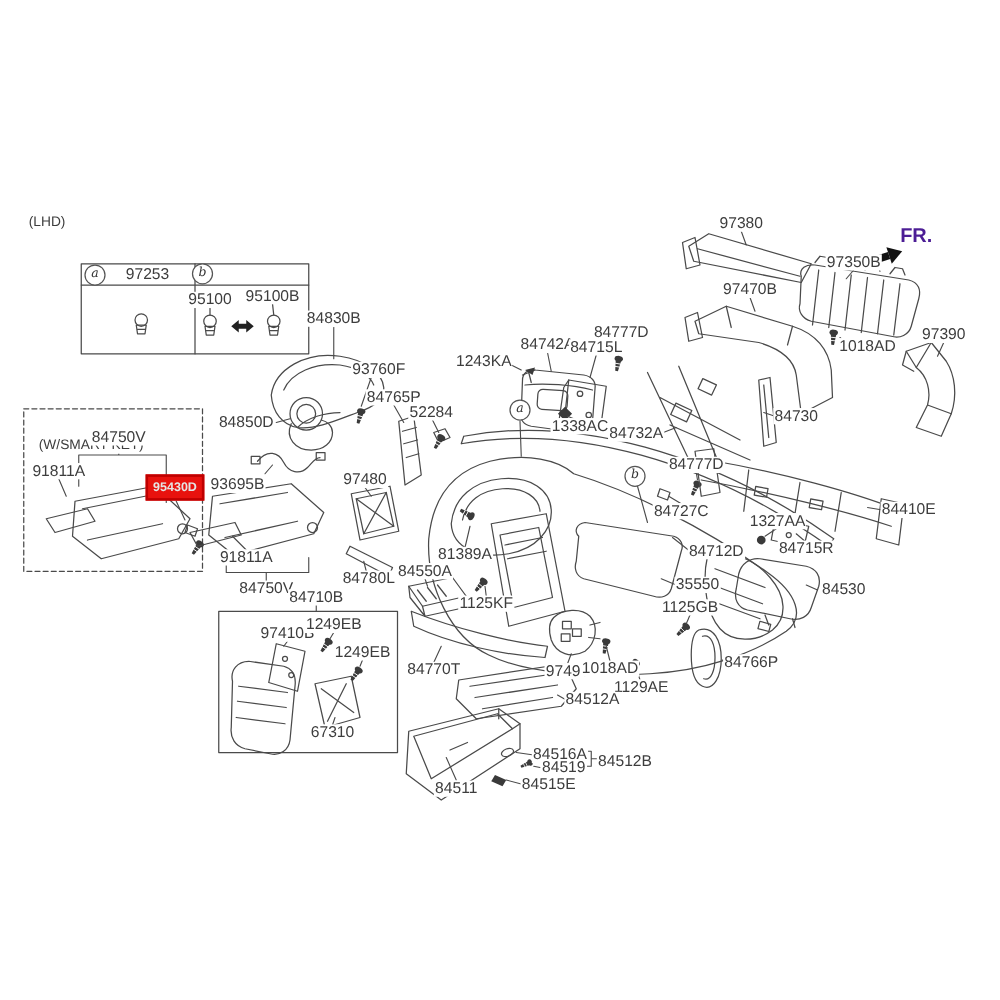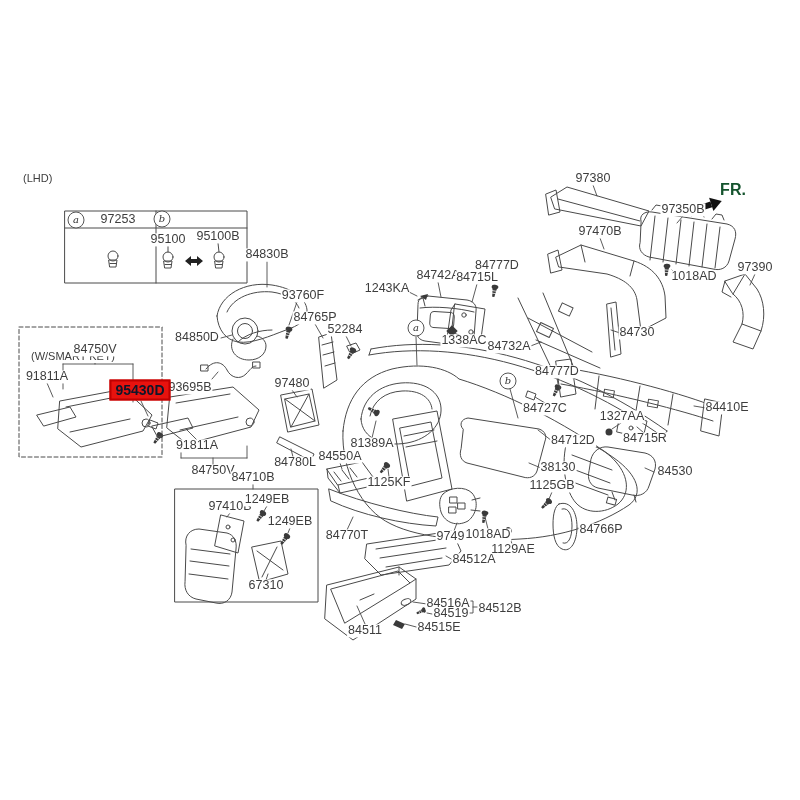--- a/index.html
+++ b/index.html
@@ -3,23 +3,23 @@
 <meta charset="utf-8">
 <style>
   html,body{margin:0;padding:0;background:#fff;}
   .stage{position:relative;width:800px;height:800px;background:#fff;overflow:hidden;
          font-family:"Liberation Sans",sans-serif;}
   .stage svg{position:absolute;left:0;top:0;}
   .lbl{position:absolute;transform:translate(-50%,-50%);white-space:nowrap;
        font-size:12.5px;line-height:1.05;color:#3d3d3d;background:#fff;padding:0 1px;z-index:5;}
   .lbl.small{font-size:11px;margin-top:21px;}
   .lbl.left{transform:none;}
-  .lbl.hl{background:#e8120e;color:#0f172a;font-weight:bold;font-size:14px;
+  .lbl.hl{background:#e8120e;color:#e5e5e5;font-weight:bold;font-size:10px;
           border:2px solid #bf0000;padding:0 4px;line-height:17px;z-index:6;}
-  .lbl.fr{font-size:16px;font-weight:bold;color:#14532d;background:transparent;}
+  .lbl.fr{font-size:16px;font-weight:bold;color:#4c1d95;background:transparent;}
   .marker{position:absolute;transform:translate(-50%,-50%);width:15px;height:15px;
           border:1px solid #555;border-radius:50%;background:#fff;z-index:5;
           font-family:"DejaVu Serif",serif;font-style:italic;font-size:10px;line-height:14px;
           text-align:center;color:#333;}
 </style>
 </head>
 <body>
 
 <div class="stage">
 
@@ -369,18 +369,18 @@
 <div class="lbl" style="left:694px;top:277px">1018AD</div>
 <div class="lbl" style="left:755px;top:268px">97390</div>
 <div class="lbl" style="left:637px;top:333px">84730</div>
 
 <div class="lbl" style="left:557px;top:372px">84777D</div>
 <div class="lbl" style="left:545px;top:409px">84727C</div>
 <div class="lbl" style="left:622px;top:417px">1327AA</div>
 <div class="lbl" style="left:645px;top:439px">84715R</div>
 <div class="lbl" style="left:727px;top:408px">84410E</div>
 <div class="lbl" style="left:573px;top:441px">84712D</div>
-<div class="lbl" style="left:558px;top:468px">38130</div>
+<div class="lbl" style="left:558px;top:468px">35550</div>
 <div class="lbl" style="left:552px;top:486px">1125GB</div>
 <div class="lbl" style="left:675px;top:472px">84530</div>
 <div class="lbl" style="left:601px;top:530px">84766P</div>
 
 </div>
 
 </body></html>

